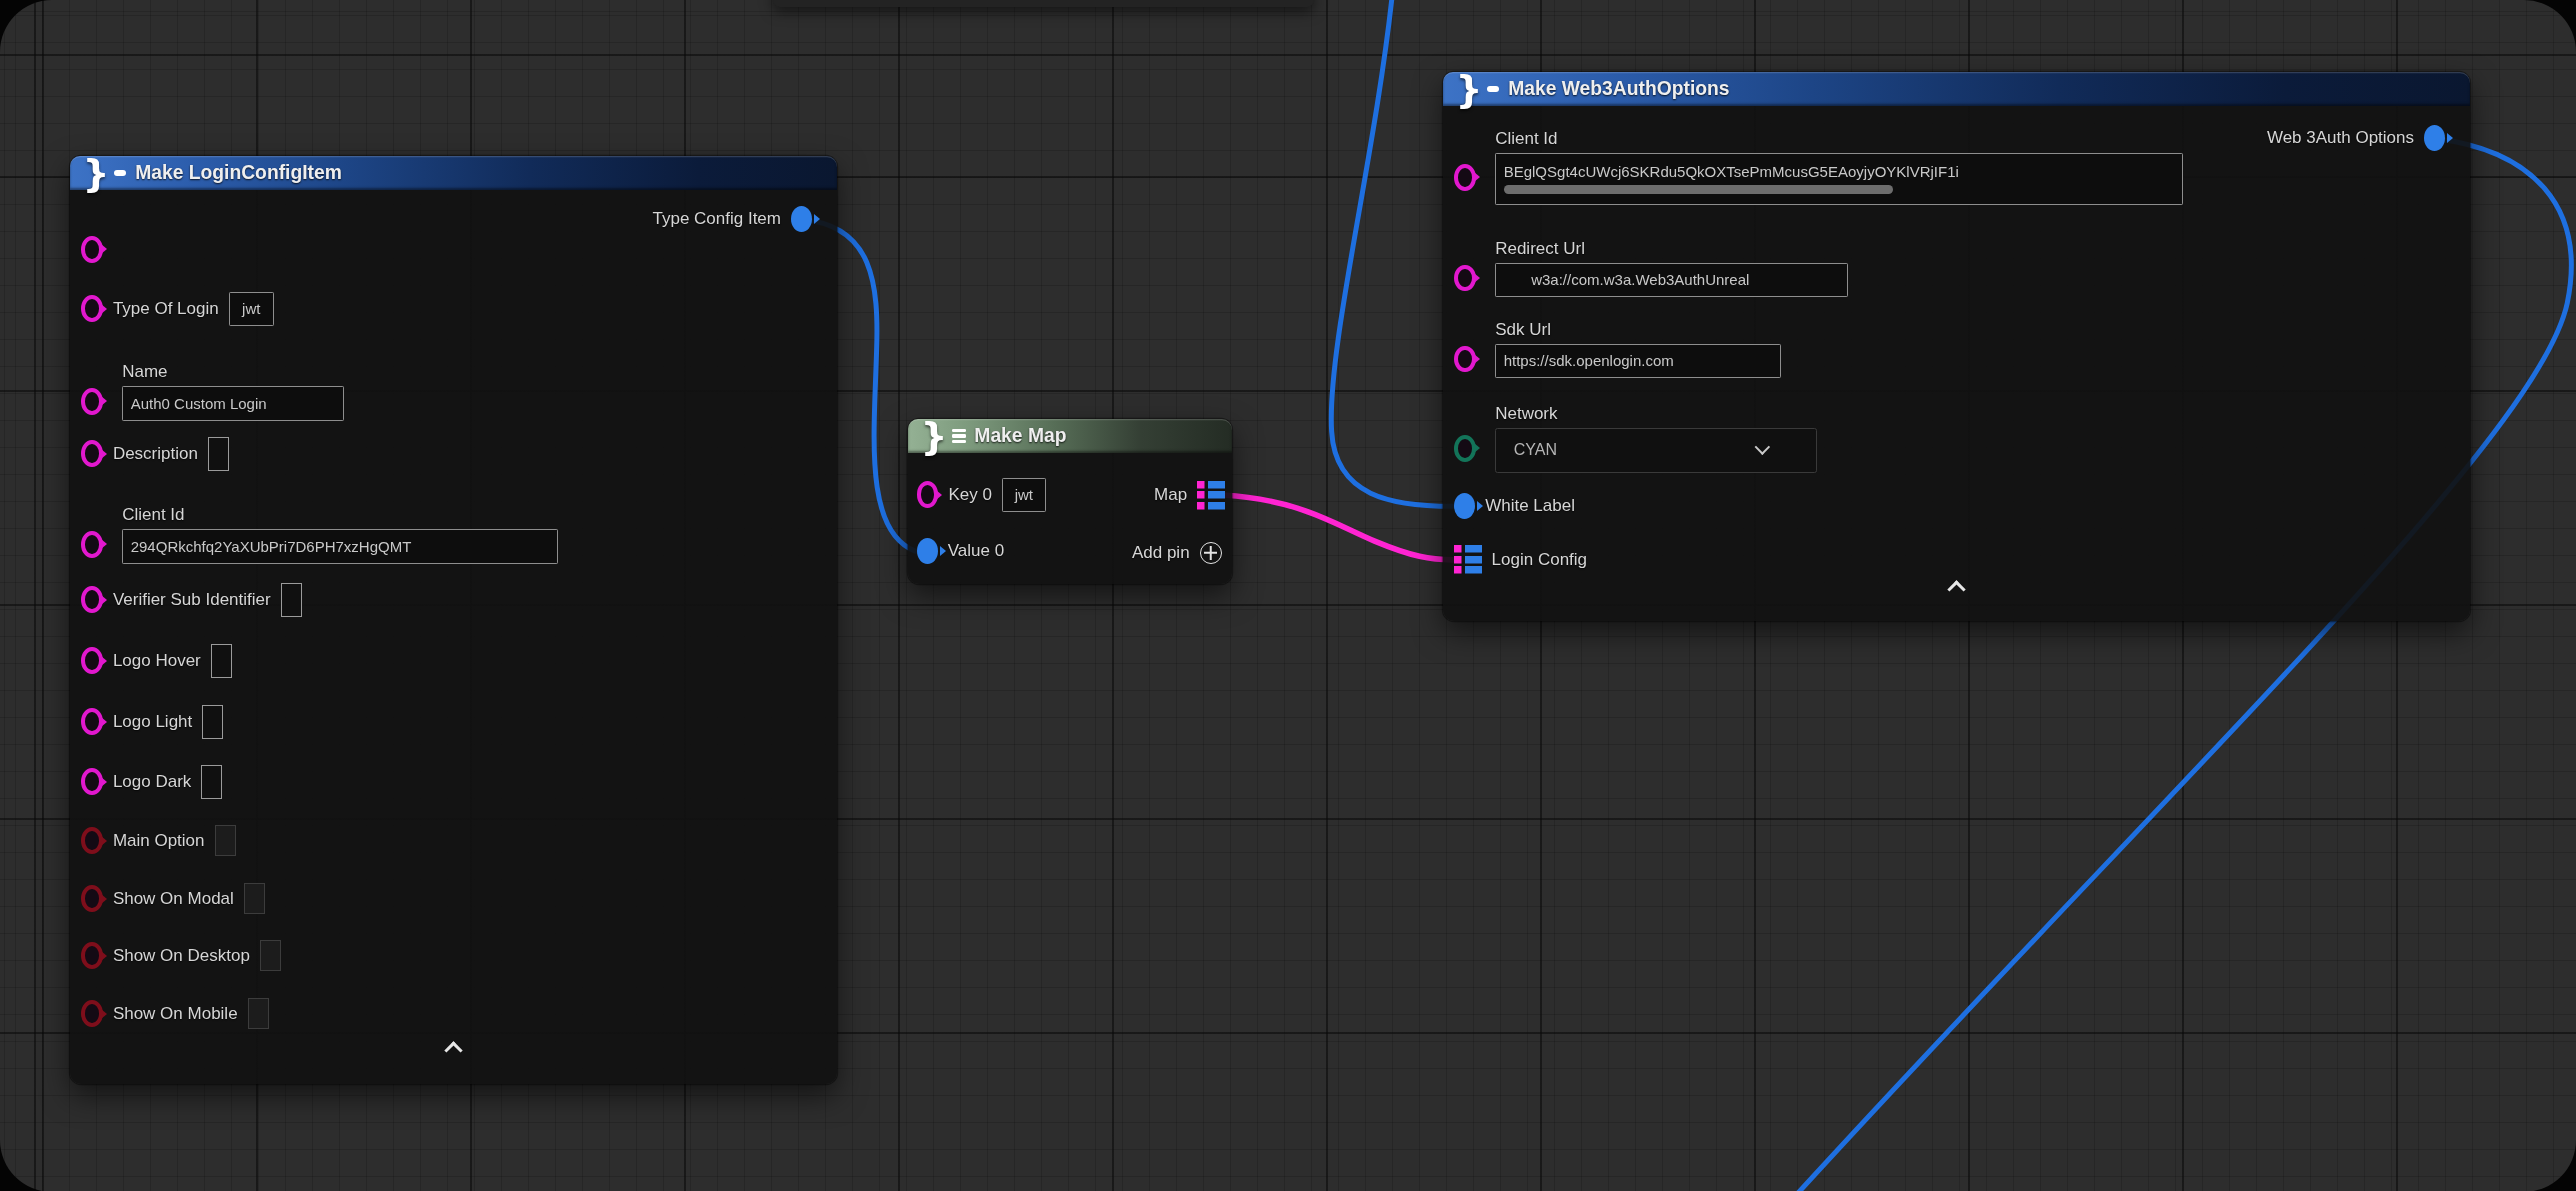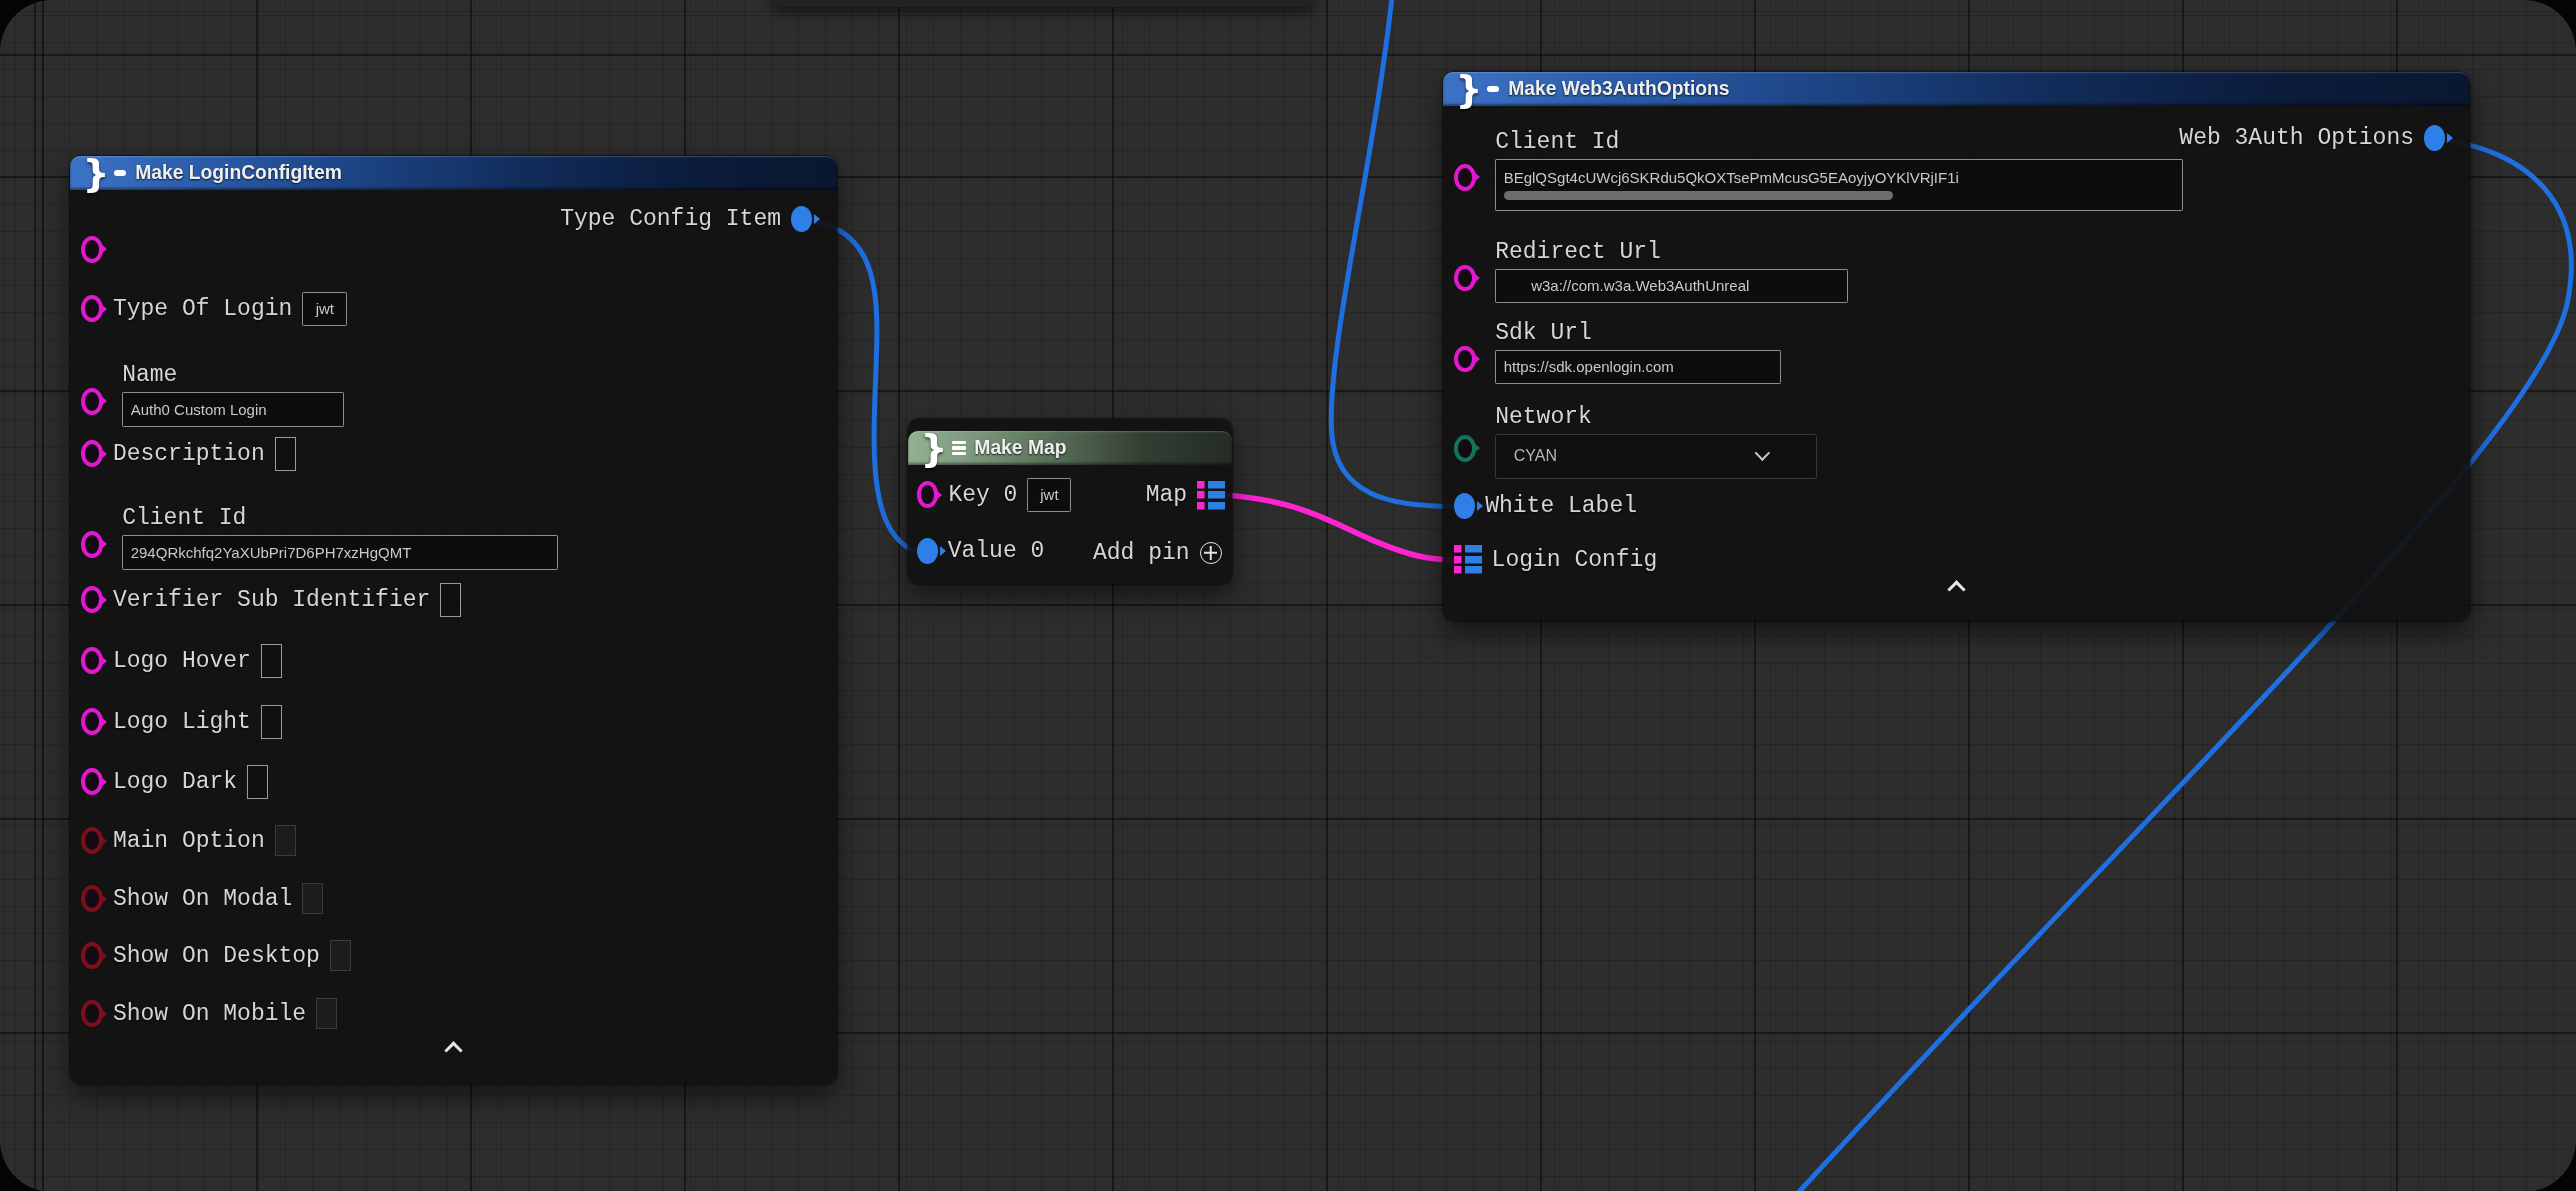--- a/index.html
+++ b/index.html
@@ -31,21 +31,21 @@
   .hicon .pill{width:12.5px;height:6.2px;background:#fff;border-radius:3.1px;}
   .hicon .bars{display:flex;flex-direction:column;gap:2.5px;}
   .hicon .bars i{display:block;width:13.7px;height:3.1px;background:#fff;border-radius:1.2px;}
 
   
   .irow{position:absolute;display:flex;align-items:center;gap:10px;height:37px;}
   .srow{position:absolute;}
   .srow .stack{margin-left:41px;display:flex;flex-direction:column;align-items:flex-start;}
   .srow .pin{position:absolute;left:0;}
   .orow{position:absolute;display:flex;align-items:center;gap:10px;height:32px;justify-content:flex-end;}
-  .lbl{color:#d6d6d6;font-size:23px;text-shadow:0 1.2px 1.2px rgba(0,0,0,0.7);white-space:nowrap;font-family:Liberation Mono, monospace;}
+  .lbl{color:#d6d6d6;font-size:17px;text-shadow:0 1.2px 1.2px rgba(0,0,0,0.7);white-space:nowrap;}
   .lbl.mb{margin-bottom:3.7px;}
 
   
   .pin{position:relative;flex:0 0 auto;}
   .pin.ring{width:13.7px;height:18.7px;border:4.4px solid currentColor;border-radius:50%;background:#140a14;}
   .pin.solid{width:21px;height:26px;border-radius:50%;background:currentColor;}
   .pin.ring::after,.pin.solid::after{content:"";position:absolute;left:100%;top:50%;
       transform:translateY(-50%);margin-left:1.9px;
       border-left:6.2px solid currentColor;border-top:5px solid transparent;border-bottom:5px solid transparent;}
   .c-str{color:#E218CE;} .c-obj{color:#2E7FE8;} .c-bool{color:#7E0E1B;} .c-enum{color:#137459;}
@@ -187,21 +187,21 @@
         <span class="lbl">Show On Mobile</span>
         <div class="bbox"></div>
       </div>
 
       <div class="chevron-row" style="top:888px;">
         <span class="chev-up"></span>
       </div>
     </div>
 
     <div class="node" style="left:908px;top:419px;width:324px;height:165px;">
-      <div class="nhead green" style="height:34px;margin-top:12px;">
+      <div class="nhead green" style="height:34px;">
         <span class="hicon">
             <span class="brace"></span>
             <span class="bars">
               <i></i>
               <i></i>
               <i></i>
             </span>
           </span>
         <span class="ntitle">Make Map</span>
       </div>

